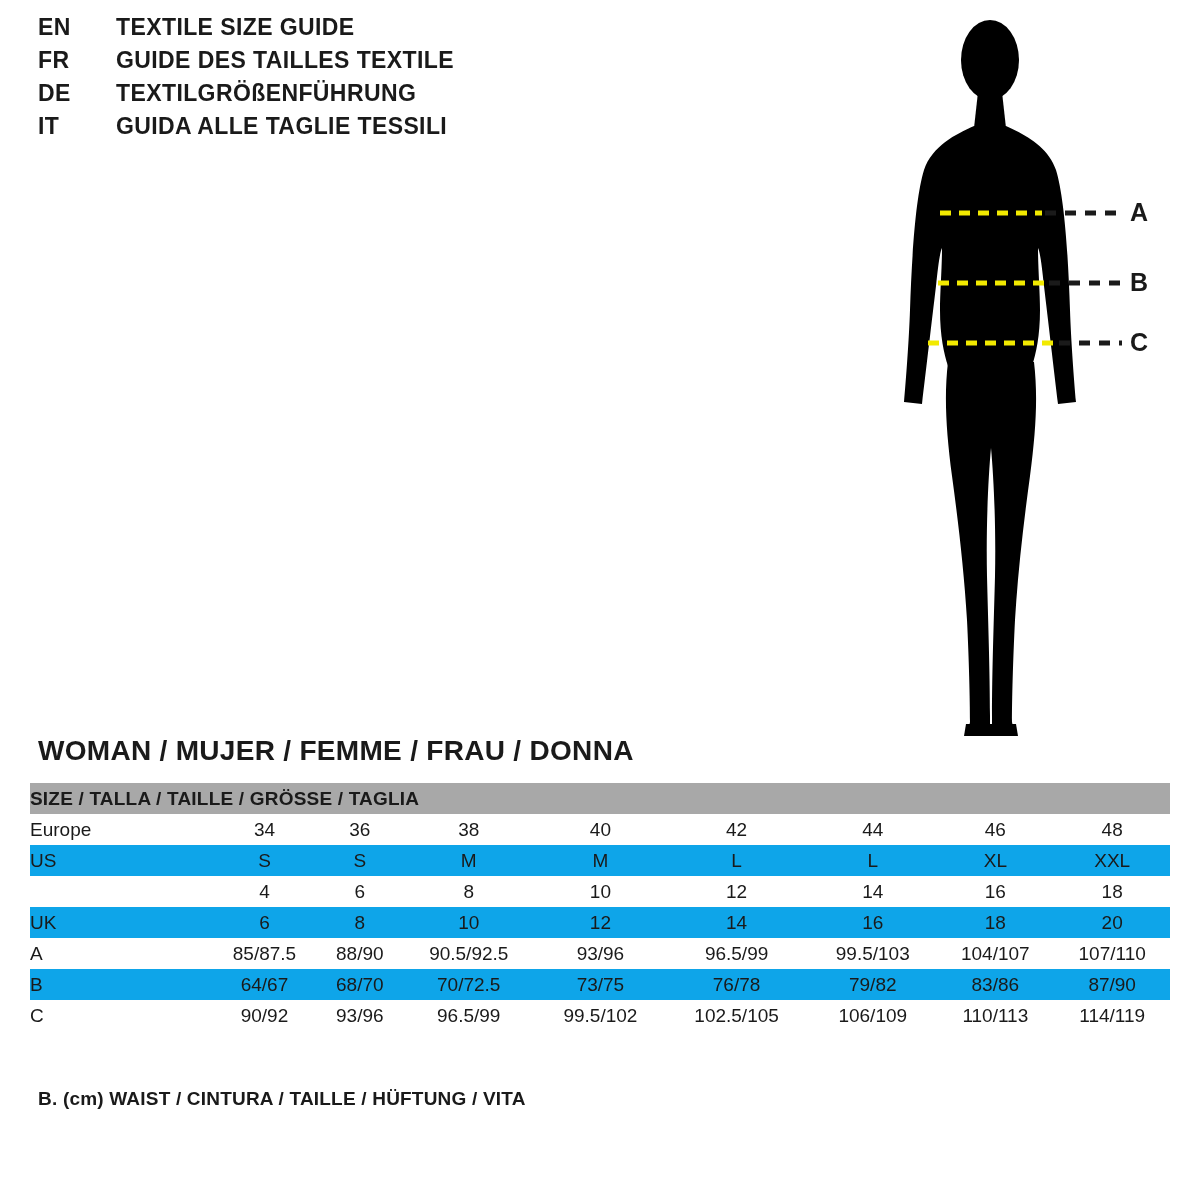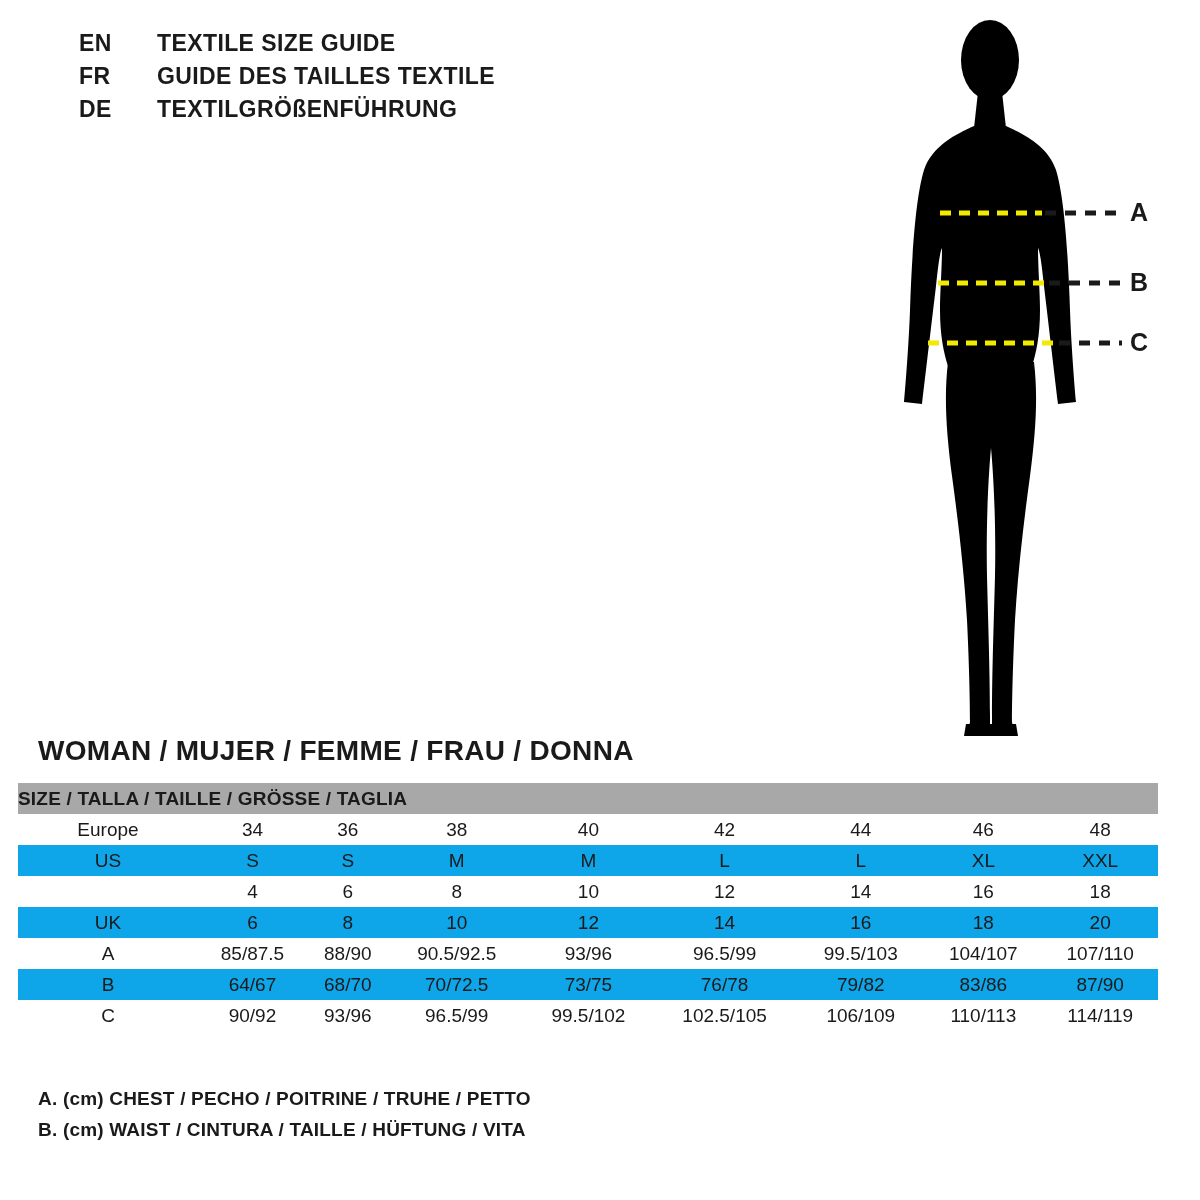--- a/index.html
+++ b/index.html
@@ -13,23 +13,22 @@
     position: relative;
     font-family: "Liberation Sans", sans-serif;
     color: #1a1a1a;
     overflow: hidden;
   }
 
   
   #title-block {
     position: absolute;
     left: 38px;
-    top: 30px;
+    top: 14px;
     width: 560px;
-    margin-left: 41px;
   }
   .title-row {
     display: flex;
     align-items: baseline;
     height: 33px;
   }
   .title-lang {
     width: 78px;
     font-size: 23px;
     font-weight: bold;
@@ -68,21 +67,21 @@
     left: 38px;
     top: 735px;
     font-size: 28px;
     font-weight: bold;
     letter-spacing: 0.3px;
   }
 
   
   #size-table {
     position: absolute;
-    left: 18px;
+    left: 30px;
     top: 783px;
     width: 1140px;
     border-collapse: collapse;
     font-size: 19px;
   }
   #size-table td {
     padding: 0;
     height: 31px;
     vertical-align: middle;
   }
@@ -91,21 +90,21 @@
     font-weight: bold;
     font-size: 19px;
     padding-left: 10px;
     letter-spacing: 0.2px;
     height: 33px;
   }
   .row-light td { background: #ffffff; }
   .row-grey td  { background: #0ea5e9; }
   .cell-label {
     padding-left: 10px;
-    text-align: center;
+    text-align: left;
     width: 180px;
     white-space: nowrap;
   }
   .cell-val {
     text-align: center;
     white-space: nowrap;
   }
 
   
   #legend {
@@ -130,20 +129,24 @@
     <span class="title-lang">EN</span>
     <span class="title-text">TEXTILE SIZE GUIDE</span>
   </div>
   <div class="title-row">
     <span class="title-lang">FR</span>
     <span class="title-text">GUIDE DES TAILLES TEXTILE</span>
   </div>
   <div class="title-row">
     <span class="title-lang">DE</span>
     <span class="title-text">TEXTILGRÖßENFÜHRUNG</span>
+  </div>
+  <div class="title-row">
+    <span class="title-lang">IT</span>
+    <span class="title-text">GUIDA ALLE TAGLIE TESSILI</span>
   </div>
 </div>
 
 <div id="figure-area">
   <svg id="figure-svg" width="330" height="740" viewBox="0 0 330 740">
 
     <ellipse cx="130" cy="50" rx="29" ry="40" fill="#000000"></ellipse>
 
     <path d="M118 82 L142 82 L146 118 L114 118 Z" fill="#000000"></path>
 
@@ -285,15 +288,14 @@
       <td class="cell-val">99.5/102</td>
       <td class="cell-val">102.5/105</td>
       <td class="cell-val">106/109</td>
       <td class="cell-val">110/113</td>
       <td class="cell-val">114/119</td>
     </tr>
   </tbody>
 </table>
 
 <div id="legend">
-  <div class="legend-line">A. (cm) CHEST / PECHO / POITRINE / TRUHE / PETTO</div>
   <div class="legend-line">B. (cm) WAIST / CINTURA / TAILLE / HÜFTUNG / VITA</div>
 </div>
 
 </body></html>

